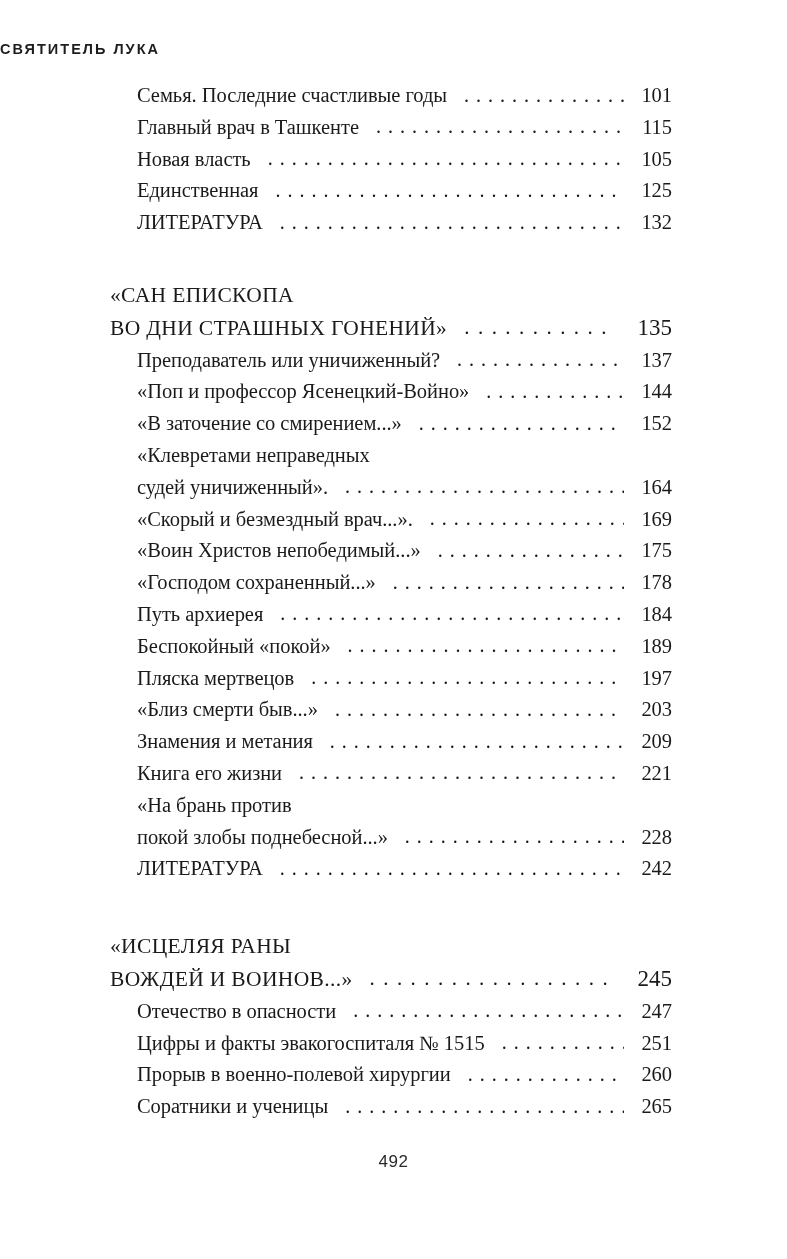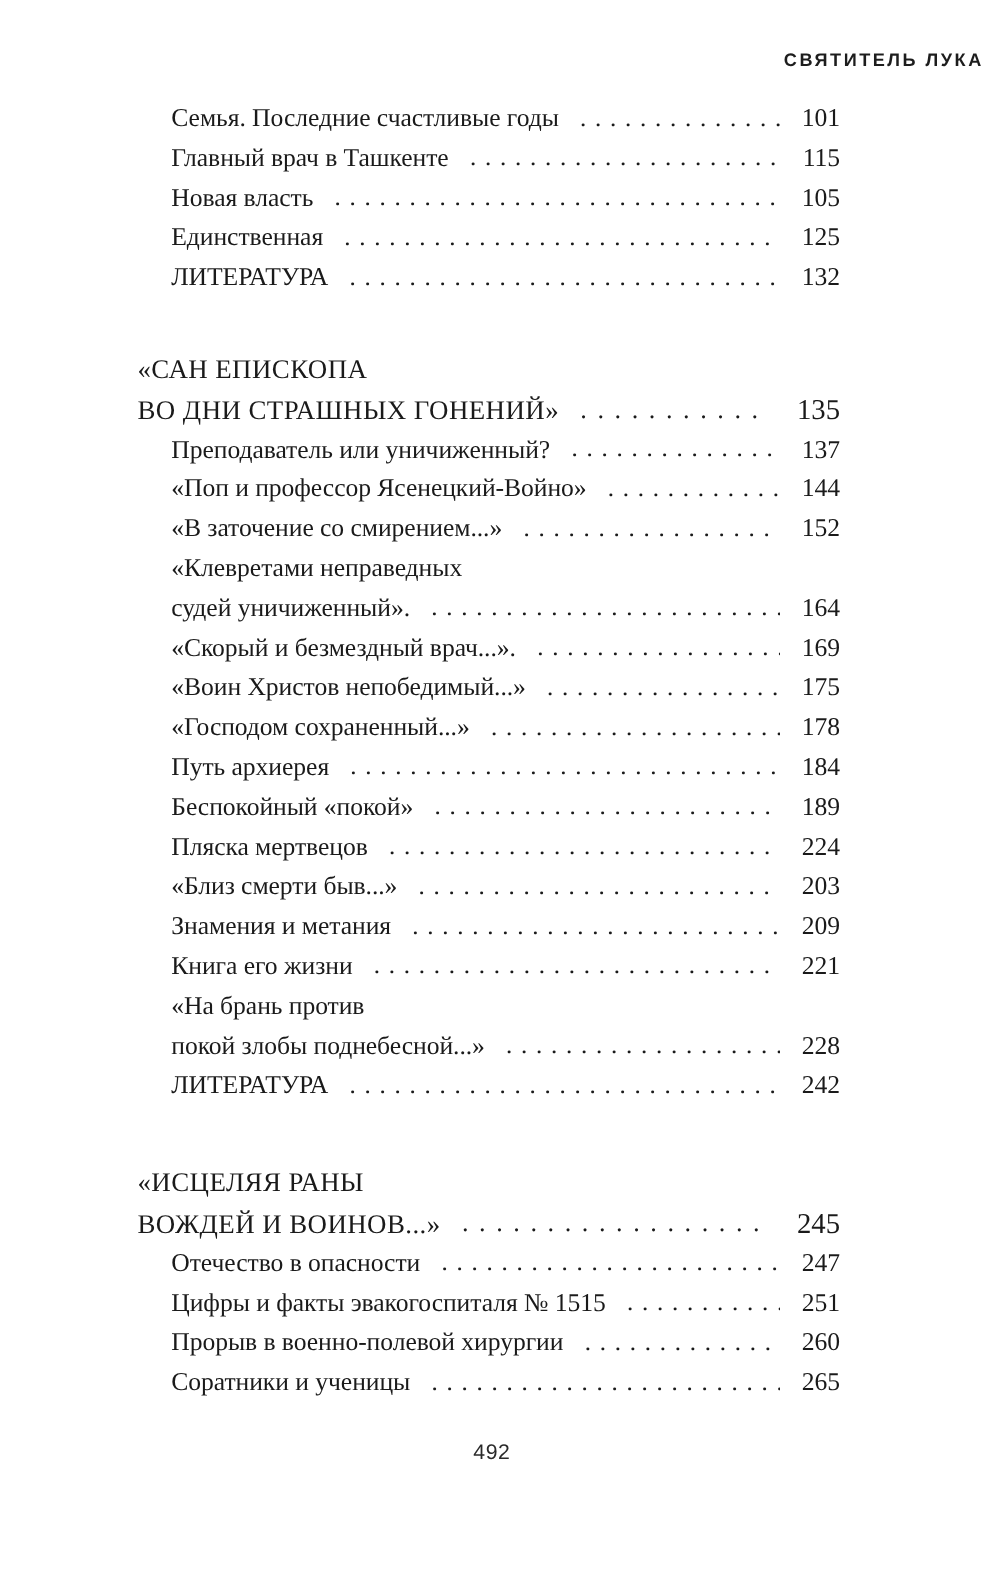--- a/index.html
+++ b/index.html
@@ -24,21 +24,21 @@
     height: 1259px;
     background: #ffffff;
   }
 
   
   .running-head {
     position: absolute;
     top: 41px;
     left: 0;
     width: 787px;
-    text-align: right;
+    text-align: left;
     font-family: "Liberation Sans", "DejaVu Sans", sans-serif;
     font-weight: 700;
     font-size: 14.5px;
     letter-spacing: 2.0px;
     color: #1d1d1d;
     white-space: nowrap;
   }
 
   
   .toc {
@@ -212,21 +212,21 @@
         <span class="pagenum">184</span>
       </div>
       <div class="toc-row entry">
         <span class="label">Беспокойный «покой»</span>
         <span class="leader"></span>
         <span class="pagenum">189</span>
       </div>
       <div class="toc-row entry">
         <span class="label">Пляска мертвецов</span>
         <span class="leader"></span>
-        <span class="pagenum">224</span>
+        <span class="pagenum">197</span>
       </div>
       <div class="toc-row entry">
         <span class="label">«Близ смерти быв...»</span>
         <span class="leader"></span>
         <span class="pagenum">203</span>
       </div>
       <div class="toc-row entry">
         <span class="label">Знамения и метания</span>
         <span class="leader"></span>
         <span class="pagenum">209</span>

